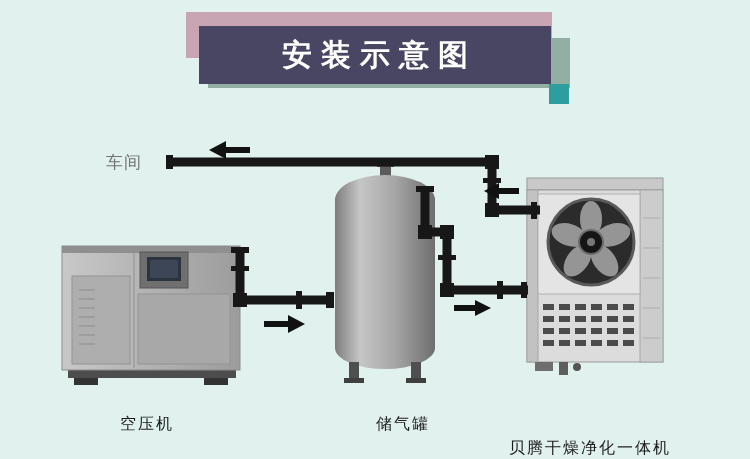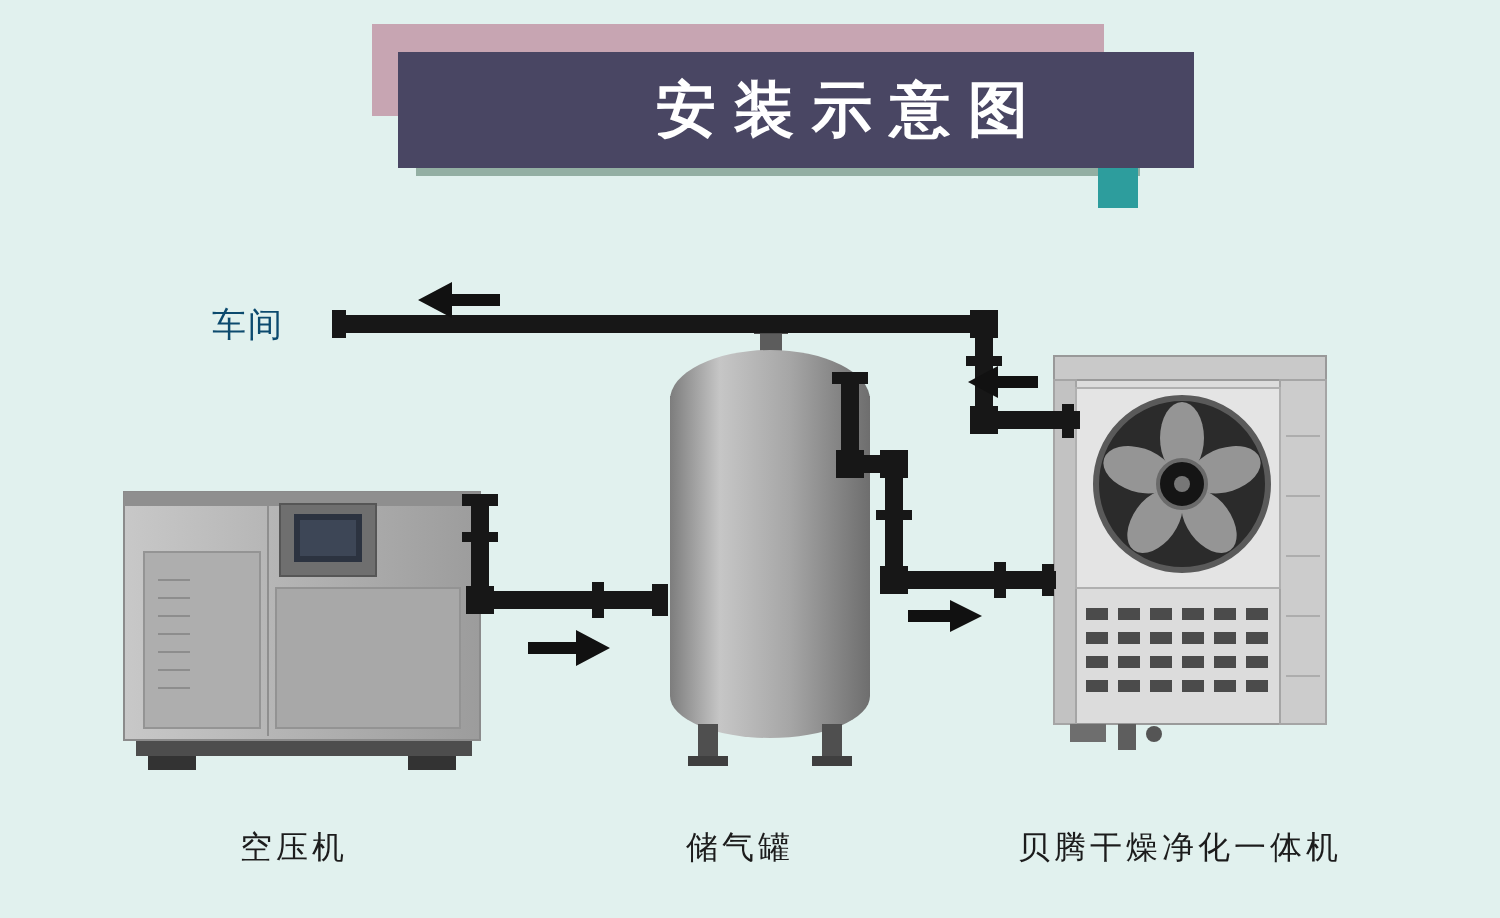--- a/index.html
+++ b/index.html
@@ -8,29 +8,29 @@
     background:#e1f1ee;
     font-family:"Liberation Sans","DejaVu Sans",sans-serif;
   }
   svg.diagram{position:absolute;left:0;top:0;}
   
   .title-pink{position:absolute;left:186px;top:12px;width:366px;height:46px;background:#c7a5b2;}
   .title-sage{position:absolute;left:208px;top:38px;width:362px;height:50px;background:#93afa3;}
   .title-main{
     position:absolute;left:199px;top:26px;width:352px;height:58px;background:#494663;
     display:flex;align-items:center;justify-content:center;
-    color:#ffffff;font-size:30px;font-weight:bold;letter-spacing:9px;text-indent:9px;padding-left:46px;
+    color:#ffffff;font-size:30px;font-weight:bold;letter-spacing:9px;text-indent:9px;
   }
   .teal-sq{position:absolute;left:549px;top:84px;width:20px;height:20px;background:#2d9d9d;}
   
   .eq-label{position:absolute;font-size:16px;color:#1c1c1c;letter-spacing:2px;text-align:center;white-space:nowrap;}
   #label-compressor{left:87px;top:414px;width:120px;}
-  #label-tank{left:310px;top:414px;width:120px;}
-  #label-dryer{left:475px;top:414px;width:230px;}
-  #label-workshop{position:absolute;left:106px;top:151px;font-size:17px;color:#0c4a6e;letter-spacing:1px;}
+  #label-tank{left:310px;top:414px;width:120px;text-align:right;}
+  #label-dryer{left:475px;top:438px;width:230px;}
+  #label-workshop{position:absolute;left:106px;top:151px;font-size:17px;color:#737373;letter-spacing:1px;}
 </style>
 </head>
 <body>
 
 <div class="stage">
 
   <svg class="diagram" width="750" height="459" viewBox="0 0 750 459">
     <defs>
       <linearGradient id="gc" x1="0" y1="0" x2="1" y2="0">
         <stop offset="0" stop-color="#c8c8c8"></stop>

